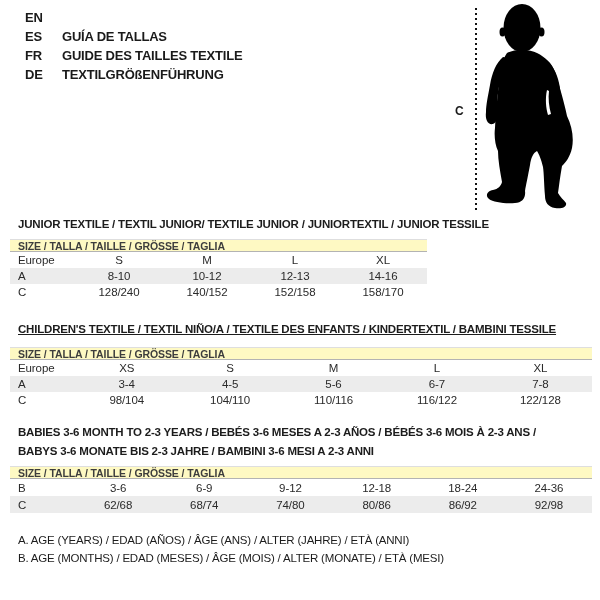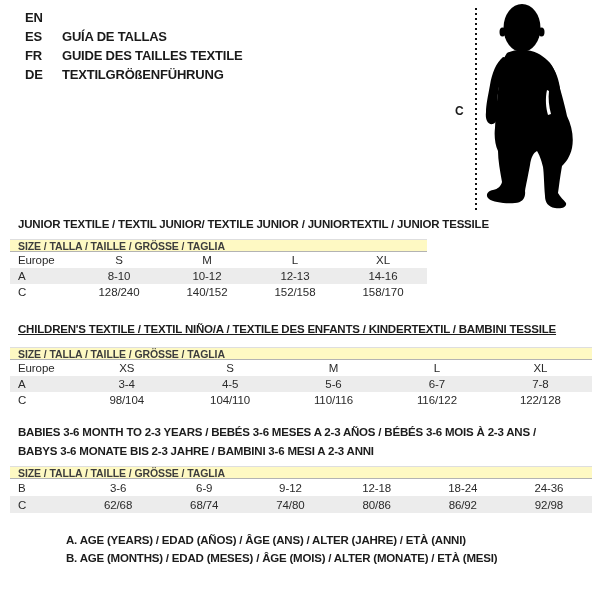--- a/index.html
+++ b/index.html
@@ -30,21 +30,21 @@
     display:flex;align-items:center;padding-left:8px;box-sizing:border-box;
     font-size:10.5px;font-weight:700;color:#3d3d3d;letter-spacing:-0.1px;
   }
   .trow{display:flex;height:16px;align-items:center;font-size:11.5px;color:#2a2a2a;letter-spacing:-0.1px;}
   .trow.shaded{background:#ececec;}
   .rlabel{width:65px;padding-left:8px;box-sizing:border-box;}
   .cell{flex:1;text-align:center;}
   .t3 .trow{height:17px;}
   
   .notes{position:absolute;left:18px;top:531px;}
-  .note-line{font-size:11.5px;font-weight:700;letter-spacing:-0.2px;line-height:18px;white-space:nowrap;color:#1c1c1c;margin-left:48px;}
+  .note-line{font-size:11.5px;font-weight:400;letter-spacing:-0.2px;line-height:18px;white-space:nowrap;color:#1c1c1c;}
 </style>
 </head>
 <body>
 
 <div class="lang-block">
   <div class="lang-row">
     <span class="lang-code">EN</span>
   </div>
   <div class="lang-row">
     <span class="lang-code">ES</span>

